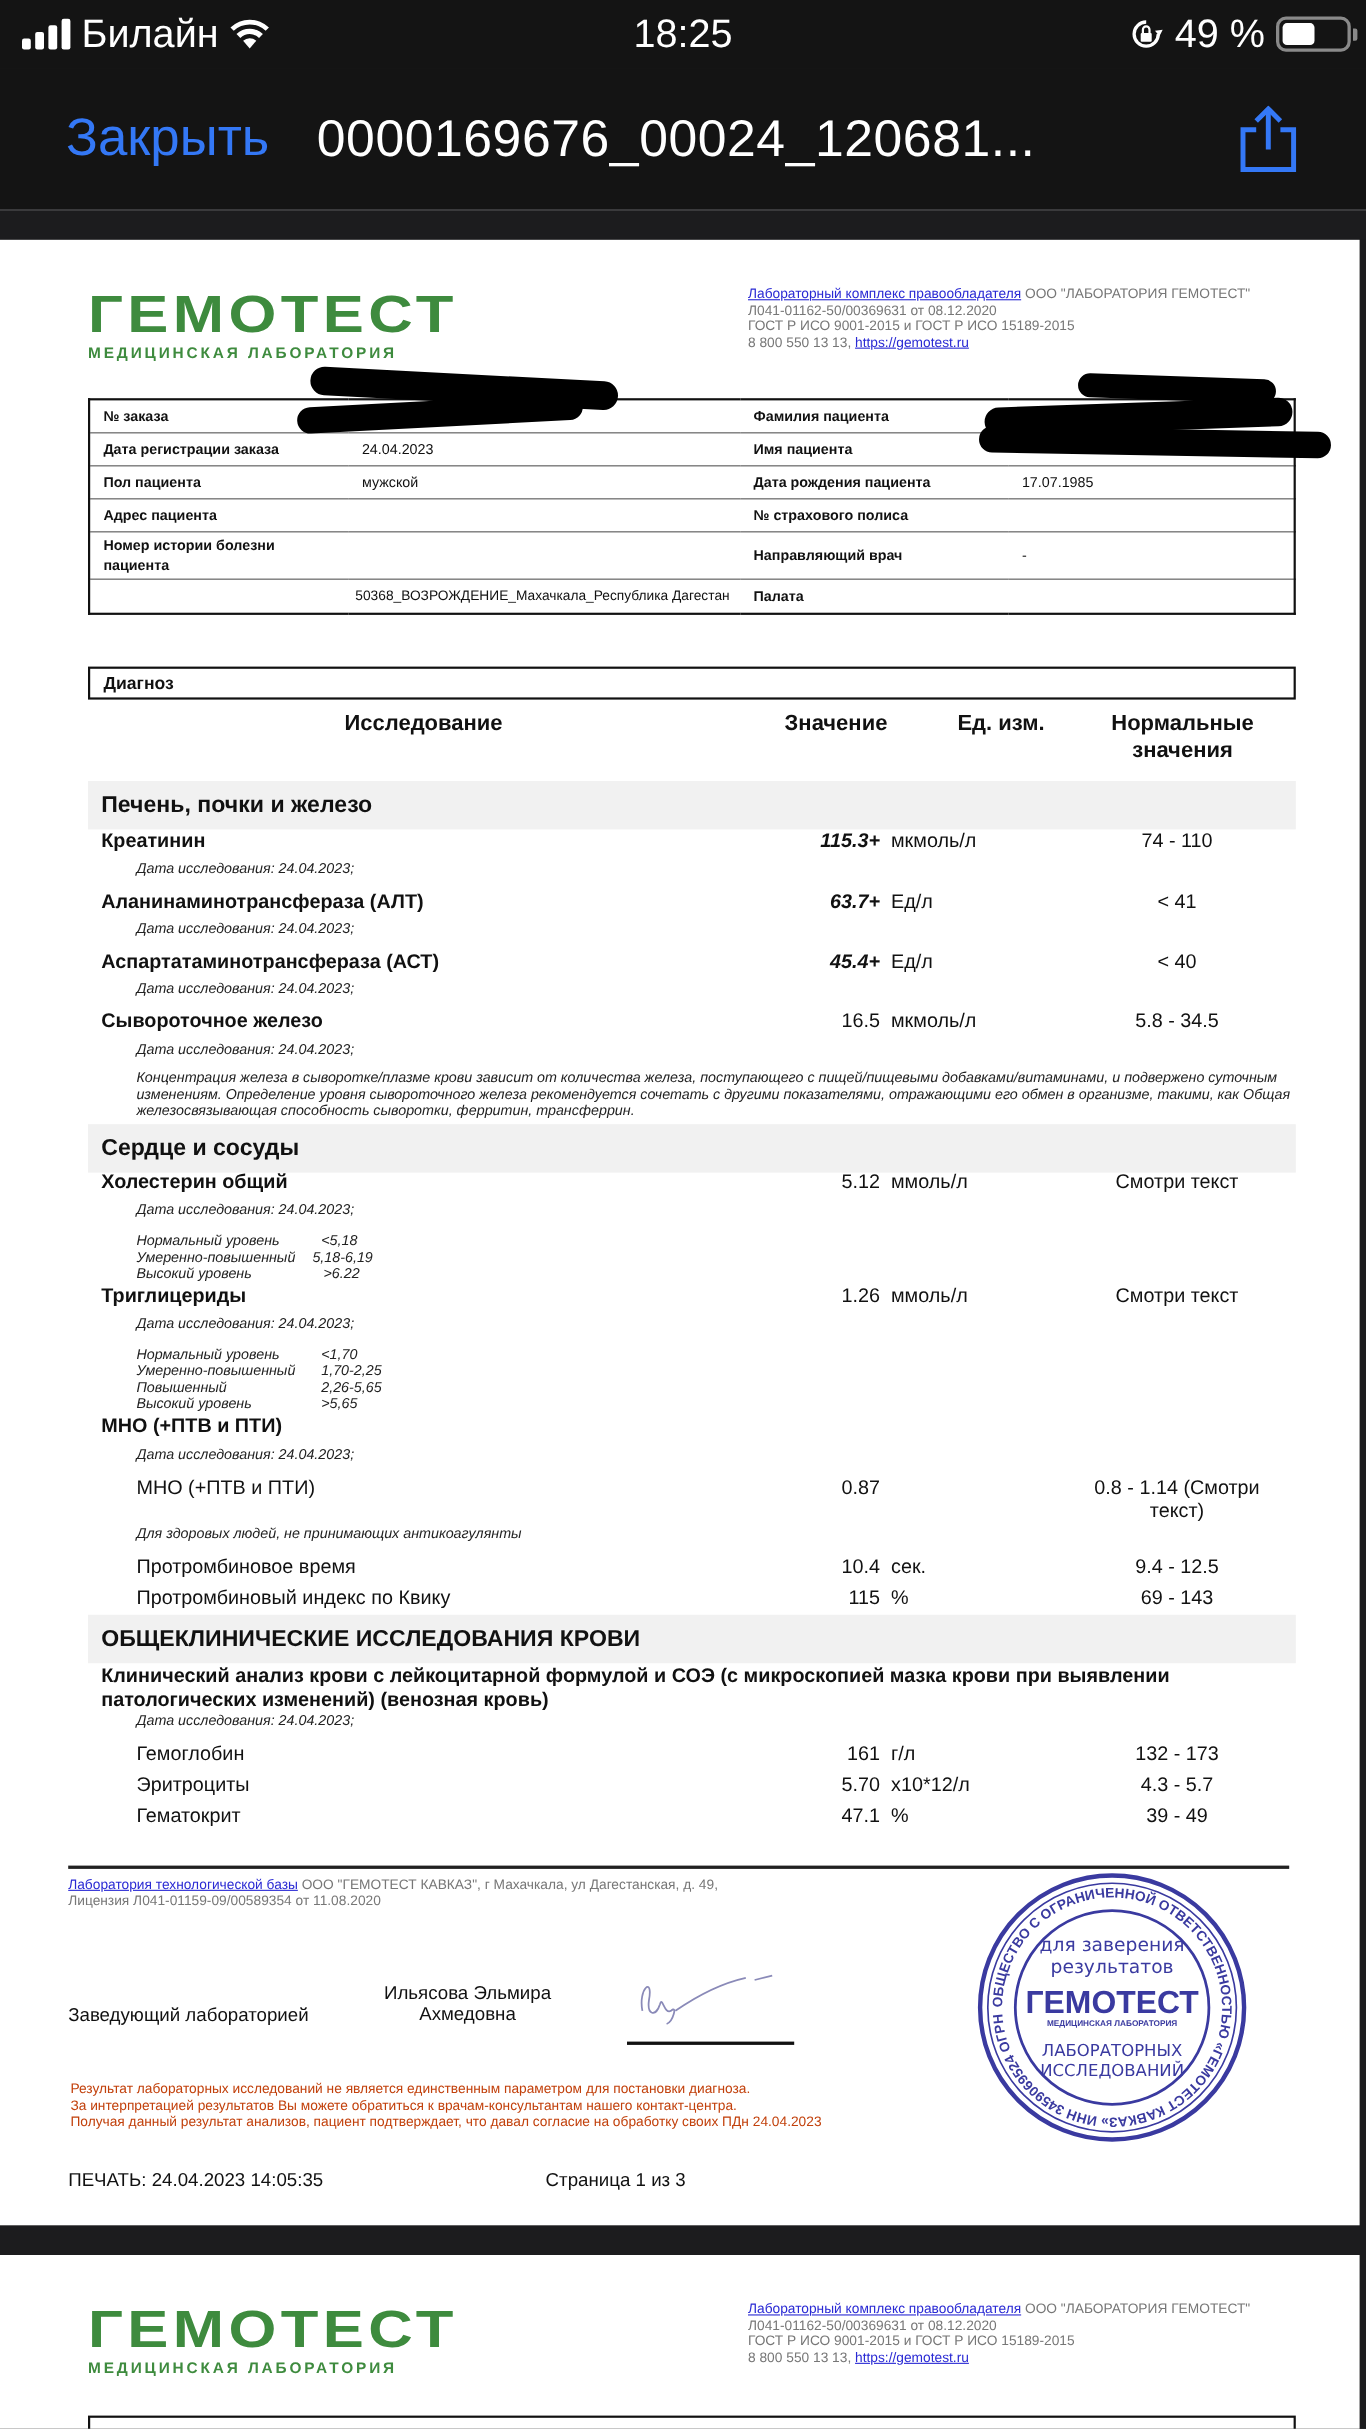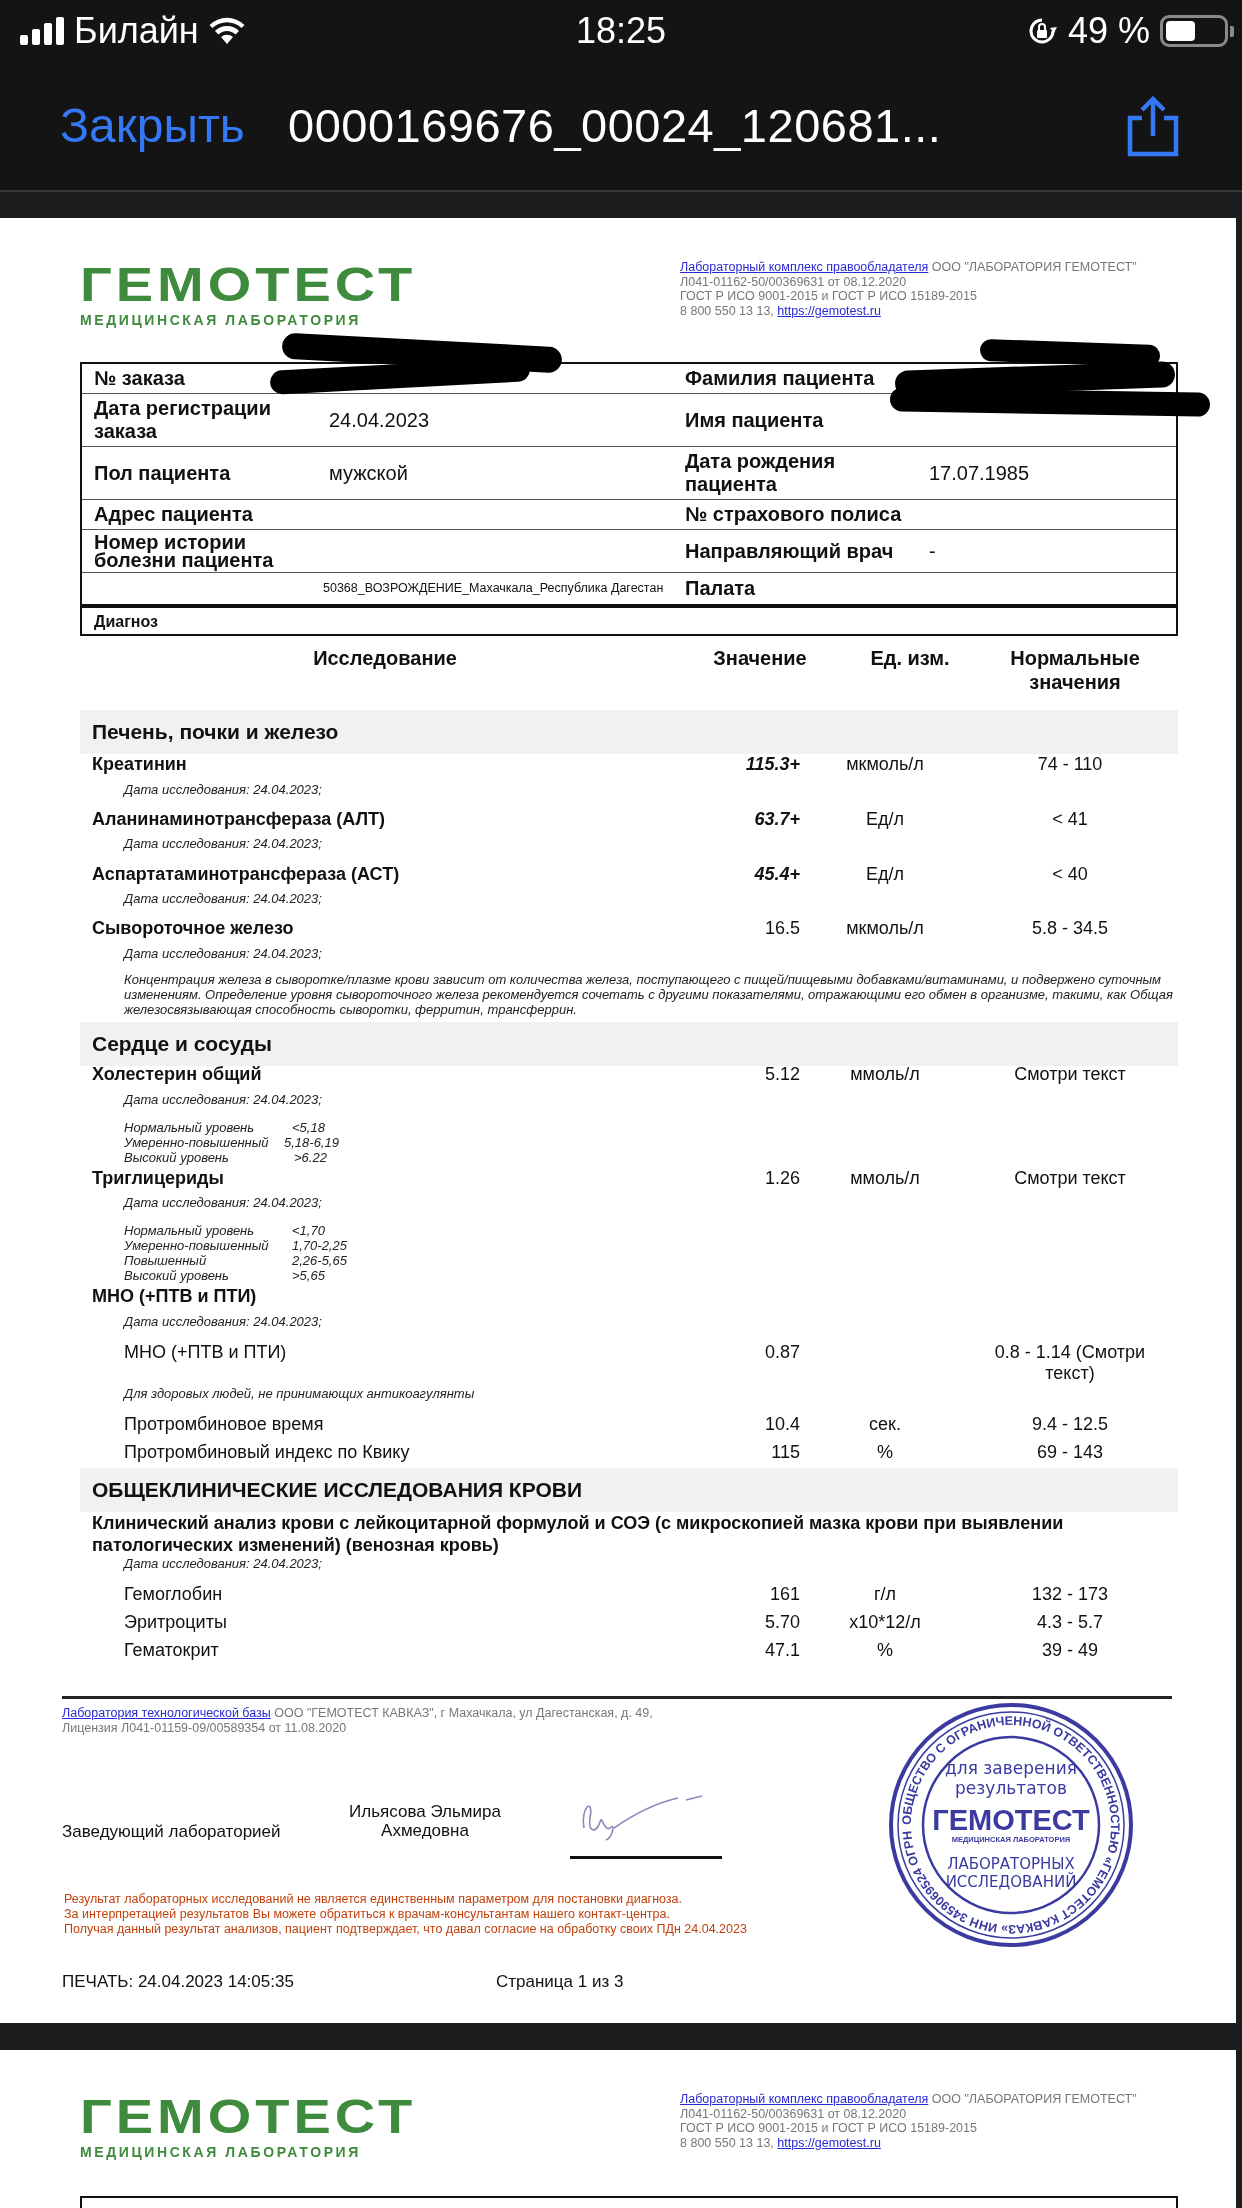--- a/index.html
+++ b/index.html
@@ -30,40 +30,40 @@
   .page2 { position: absolute; left: 0; top: 2050px; width: 1236px; height: 170px; background: #fff; overflow: hidden; }
 
   .logo { position: absolute; left: 80px; top: 46px; color: #3e8b3e; }
   .logo .big { font-size: 56px; font-weight: bold; letter-spacing: 4px; line-height: 50px; transform: scaleY(0.85); transform-origin: left top; }
   .logo .small { font-size: 14px; font-weight: bold; letter-spacing: 2.6px; margin-top: -2px; }
 
   .lab-info { position: absolute; left: 680px; top: 42px; font-size: 12.5px; color: #777; line-height: 14.5px; }
   .lab-info a, .lab-foot a { color: #2a2ad4; text-decoration: underline; }
 
   .info-table { position: absolute; left: 80px; top: 144px; width: 1098px; border: 2px solid #111; border-collapse: collapse; }
-  .info-table td { border-top: 1px solid #555; font-size: 20px; color: #111; padding: 3px 12px; vertical-align: middle; }
+  .info-table td { border-top: 1px solid #555; font-size: 13px; color: #111; padding: 3px 12px; vertical-align: middle; }
   .info-table td.lbl { font-weight: bold; }
   .info-table td.small { font-size: 12.5px; line-height: 13px; padding: 1px 6px; }
   .info-table tr:first-child td { border-top: none; }
 
   .scribble { position: absolute; background: #000; border-radius: 30px; }
 
   .diag { position: absolute; left: 80px; top: 388px; width: 1098px; height: 30px; border: 2px solid #111; font-size: 16px; font-weight: bold; padding: 5px 12px; color: #111; }
 
   .res-head { position: absolute; top: 428px; font-size: 20px; font-weight: bold; color: #111; text-align: center; line-height: 24px; }
 
   .section { position: absolute; left: 80px; width: 1098px; height: 44px; background: #f1f1f1; font-size: 21px; font-weight: bold; color: #111; padding: 10px 12px; }
 
   .row { position: absolute; left: 80px; width: 1098px; height: 26px; font-size: 18px; color: #111; }
   .row .name { position: absolute; left: 12px; top: 0; }
   .row .name.b { font-weight: bold; }
   .row .name.ind { left: 44px; }
   .row .val { position: absolute; left: 600px; width: 120px; text-align: right; }
   .row .val.hi { font-weight: bold; font-style: italic; }
-  .row .unit { position: absolute; left: 730px; width: 150px; text-align: center; }
+  .row .unit { position: absolute; left: 730px; width: 150px; }
   .row .norm { position: absolute; left: 890px; width: 200px; text-align: center; line-height: 21px; }
 
   .note { position: absolute; left: 124px; font-size: 13px; font-style: italic; color: #222; line-height: 15px; }
   .levels { position: absolute; left: 124px; font-size: 13px; font-style: italic; color: #222; line-height: 15px; }
   .levels .lv { display: flex; }
   .levels .lv span:first-child { width: 168px; }
 
   .foot-line { position: absolute; left: 62px; top: 1478px; width: 1110px; height: 3px; background: #222; }
   .lab-foot { position: absolute; left: 62px; top: 1488px; font-size: 12.5px; color: #777; line-height: 15px; }
   .signer-role { position: absolute; left: 62px; top: 1604px; font-size: 17px; color: #111; }

